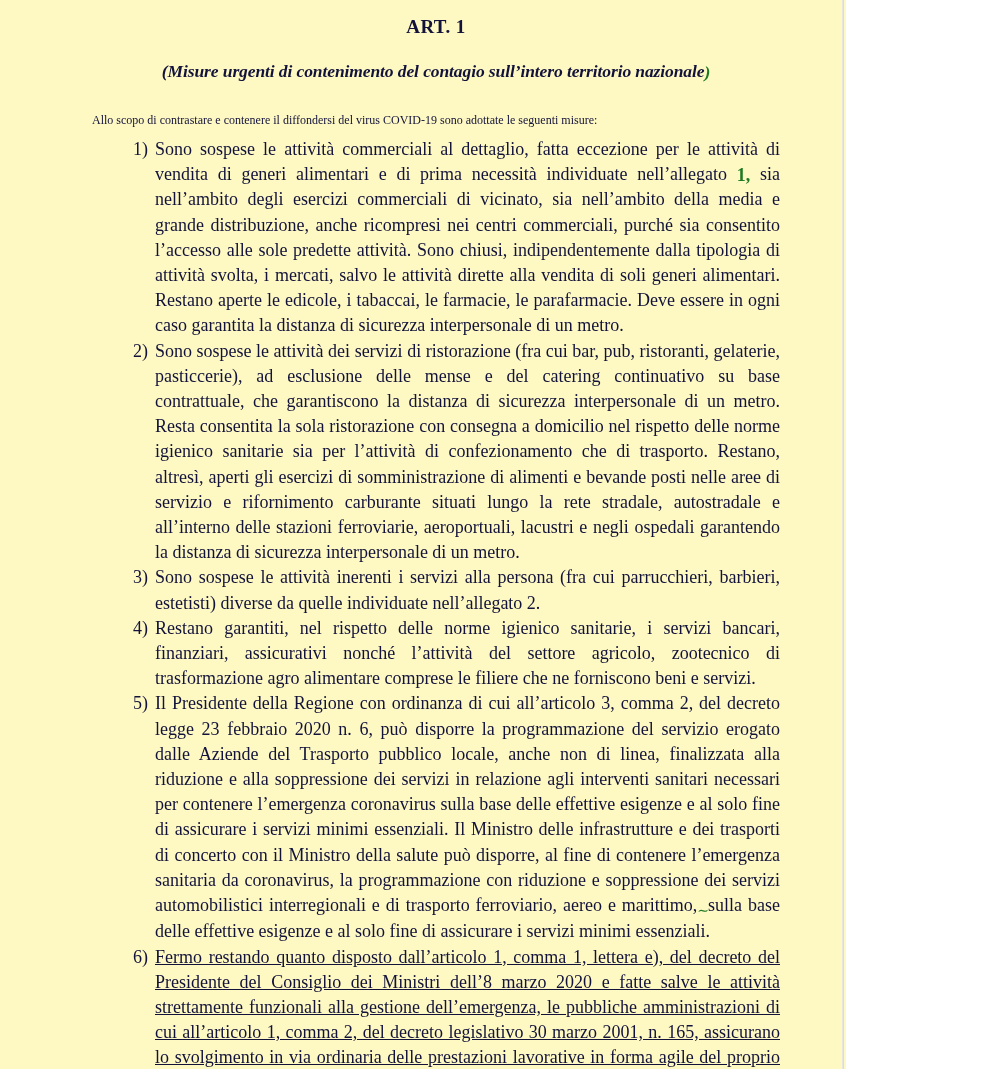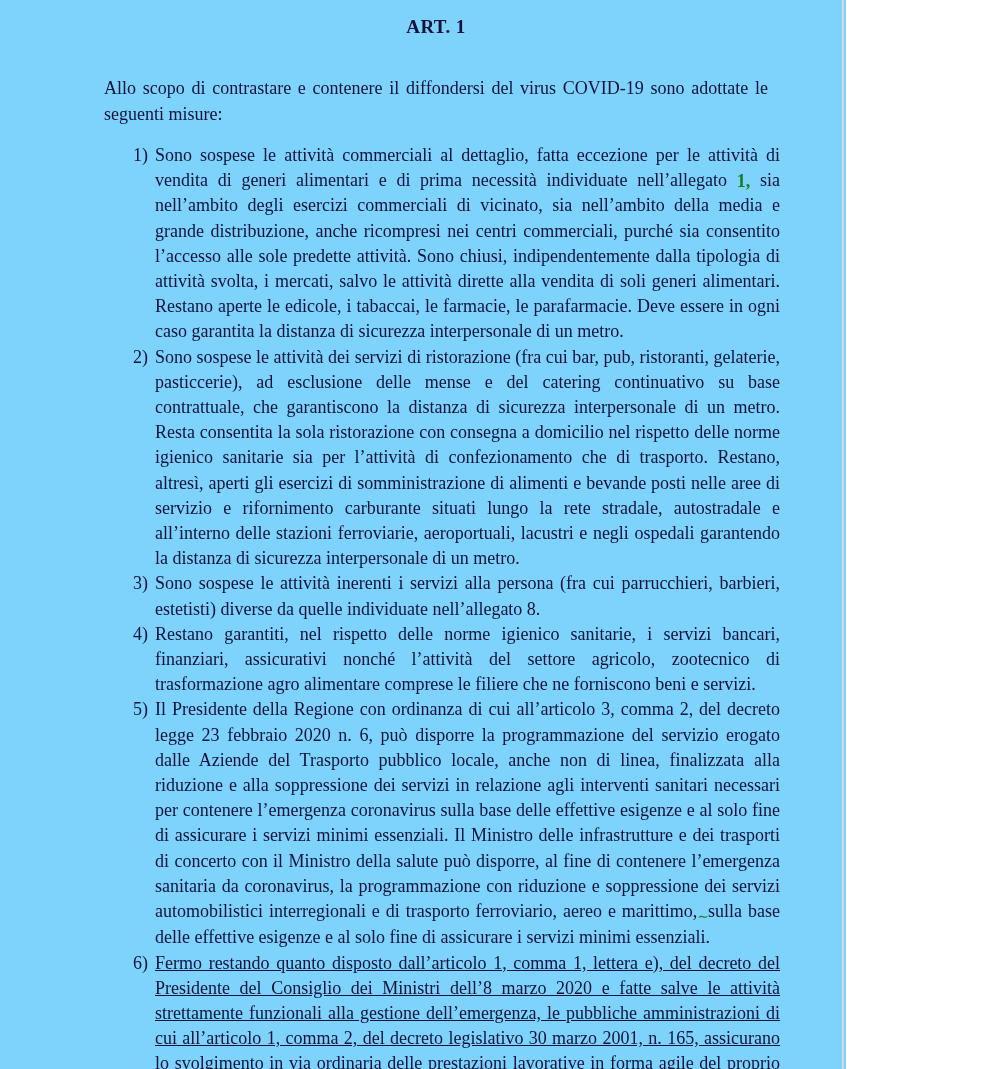--- a/index.html
+++ b/index.html
@@ -11,21 +11,21 @@
     width: 1000px;
     height: 1069px;
     overflow: hidden;
     font-family: "Liberation Serif", "DejaVu Serif", serif;
     color: #12123a;
   }
   .page {
     position: relative;
     width: 872px;
     height: 1069px;
-    background: #7dd3fc;
+    background: #fef9c3;
     box-sizing: border-box;
     overflow: hidden;
   }
   
   .page-edge-right {
     position: absolute;
     top: 0;
     right: 28px;
     width: 2px;
     height: 1069px;
@@ -61,23 +61,23 @@
     padding-top: 23px;
     text-align: center;
     font-size: 17.5px;
     font-weight: bold;
     font-style: italic;
     letter-spacing: -0.1px;
     position: relative;
   }
 
   .intro {
-    margin: 12px;
+    margin: 0;
     padding-top: 25px;
-    font-size: 18px;
+    font-size: 12px;
     line-height: 26px;
     text-align: justify;
     text-justify: inter-word;
   }
 
   ol.measures {
     list-style: none;
     margin: 0;
     padding: 4px 0 0 0;
   }
@@ -127,38 +127,39 @@
 <body>
 
 <div class="page">
   <div class="page-edge-right"></div>
   <div class="page-edge-far"></div>
 
   <div class="content">
 
     <h1 class="art-title">ART. 1</h1>
 
+    <p class="subtitle"><span>(Misure urgenti di contenimento del contagio sull’intero territorio nazionale</span><span class="mark">)</span></p>
 
     <p class="intro">Allo scopo di contrastare e contenere il diffondersi del virus COVID-19 sono adottate le seguenti misure:</p>
 
     <ol class="measures">
 
       <li>
         <span class="marker">1)</span>
         <span class="body"><span>Sono sospese le attività commerciali al dettaglio, fatta eccezione per le attività di vendita di generi alimentari e di prima necessità individuate nell’allegato </span><span class="mark">1,</span><span> sia nell’ambito  degli esercizi commerciali di vicinato, sia nell’ambito  della media e grande distribuzione, anche ricompresi nei centri commerciali, purché sia consentito l’accesso alle sole predette attività. Sono chiusi, indipendentemente dalla tipologia di attività svolta, i mercati, salvo le attività dirette alla vendita di soli generi alimentari. Restano aperte le edicole, i tabaccai, le farmacie, le parafarmacie. Deve essere in ogni caso garantita la distanza di sicurezza interpersonale di un metro.</span></span>
       </li>
 
       <li>
         <span class="marker">2)</span>
         <span class="body">Sono sospese le attività dei servizi di ristorazione (fra cui bar, pub, ristoranti, gelaterie, pasticcerie), ad esclusione delle mense e del catering continuativo su base contrattuale, che garantiscono la distanza di sicurezza interpersonale di un metro. Resta consentita la sola ristorazione con consegna a domicilio nel rispetto delle norme igienico sanitarie sia per l’attività di confezionamento che di trasporto. Restano, altresì, aperti gli esercizi di somministrazione di alimenti e bevande posti nelle aree di servizio e rifornimento carburante situati lungo la rete stradale, autostradale e all’interno delle stazioni ferroviarie, aeroportuali, lacustri e negli ospedali garantendo la distanza di sicurezza interpersonale di un metro.</span>
       </li>
 
       <li>
         <span class="marker">3)</span>
-        <span class="body">Sono sospese le attività inerenti i servizi alla persona (fra cui parrucchieri, barbieri, estetisti) diverse da quelle individuate nell’allegato 8.</span>
+        <span class="body">Sono sospese le attività inerenti i servizi alla persona (fra cui parrucchieri, barbieri, estetisti) diverse da quelle individuate nell’allegato 2.</span>
       </li>
 
       <li>
         <span class="marker">4)</span>
         <span class="body">Restano garantiti, nel rispetto delle norme igienico sanitarie, i servizi bancari, finanziari, assicurativi nonché l’attività del settore agricolo, zootecnico di trasformazione agro alimentare comprese le filiere che ne forniscono beni e servizi.</span>
       </li>
 
       <li>
         <span class="marker">5)</span>
         <span class="body"><span>Il Presidente della Regione con ordinanza di cui all’articolo 3, comma 2, del decreto legge 23 febbraio 2020 n. 6, può disporre la programmazione del servizio erogato dalle Aziende del Trasporto pubblico locale, anche non di linea, finalizzata alla riduzione e alla soppressione dei servizi in relazione agli interventi sanitari necessari per contenere l’emergenza coronavirus sulla base delle effettive esigenze e al solo fine di assicurare i servizi minimi essenziali. Il Ministro delle infrastrutture e dei trasporti di concerto con il Ministro della salute può disporre, al fine di contenere l’emergenza sanitaria da coronavirus, la programmazione con riduzione e soppressione dei servizi automobilistici interregionali e di trasporto ferroviario, aereo e marittimo,</span><span class="mark-sq">∼</span><span>sulla base delle effettive esigenze e al solo fine di assicurare i servizi minimi essenziali.</span></span>

